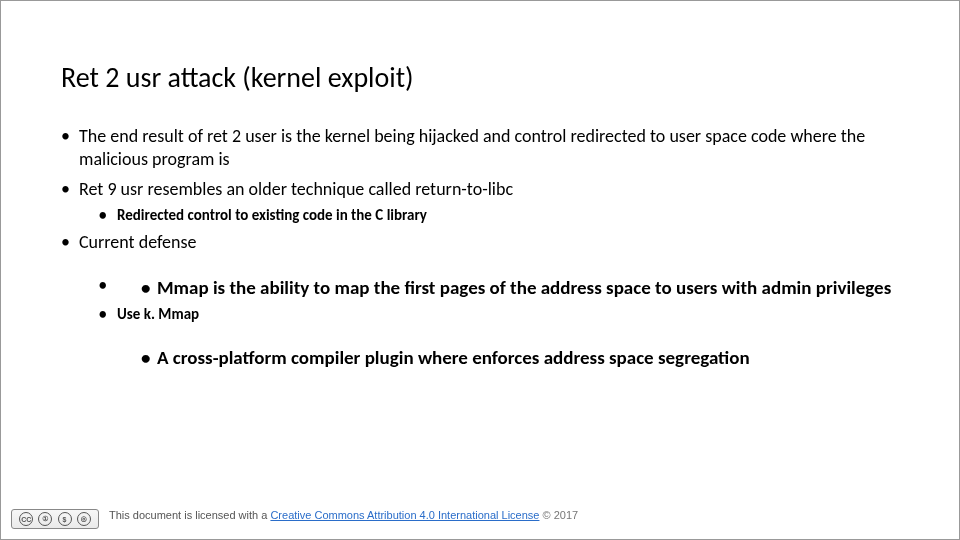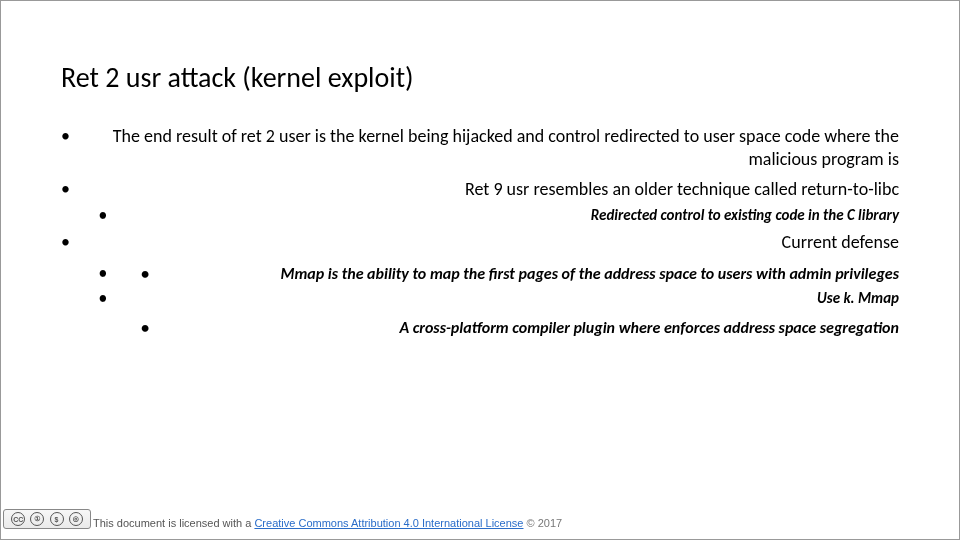--- a/index.html
+++ b/index.html
@@ -21,21 +21,20 @@
     color: #000;
     margin-bottom: 30px;
   }
   ul { list-style: none; }
   .lvl1 > li {
     font-size: 18px;
     line-height: 1.3;
     margin-bottom: 6px;
     padding-left: 18px;
     position: relative;
-    text-align: right;
   }
   .lvl1 > li::before {
     content: "•";
     position: absolute;
     left: 0;
     top: 0;
   }
   .lvl2 > li {
     font-size: 15px;
     font-weight: 600;
@@ -44,44 +43,44 @@
     margin-bottom: 2px;
     padding-left: 18px;
     position: relative;
   }
   .lvl2 > li::before {
     content: "•";
     position: absolute;
     left: 0;
     top: 0;
   }
-  .lvl2 { margin-left: 20px; font-style: italic; }
+  .lvl2 { margin-left: 20px; }
   .lvl3 > li {
-    font-size: 16px;
+    font-size: 19px;
     font-weight: 600;
     line-height: 1.35;
-    margin-top: 8px;
+    margin-top: 20px;
     padding-left: 16px;
     position: relative;
   }
   .lvl3 > li::before {
     content: "•";
     position: absolute;
     left: 0;
     top: 0;
   }
   .lvl3 { margin-left: 24px; }
 
   .footer {
     position: absolute;
-    left: 2px;
+    left: 10px;
     bottom: 10px;
     display: flex;
-    align-items: flex-end;
-    gap: 2px;
+    align-items: flex-start;
+    gap: 10px;
     font-family: Arial, sans-serif;
     font-size: 11px;
     color: #555;
   }
   .cc-badge {
     width: 88px;
     height: 20px;
     border: 1px solid #888;
     border-radius: 3px;
     background: linear-gradient(#f7f7f7,#eaeaea);

